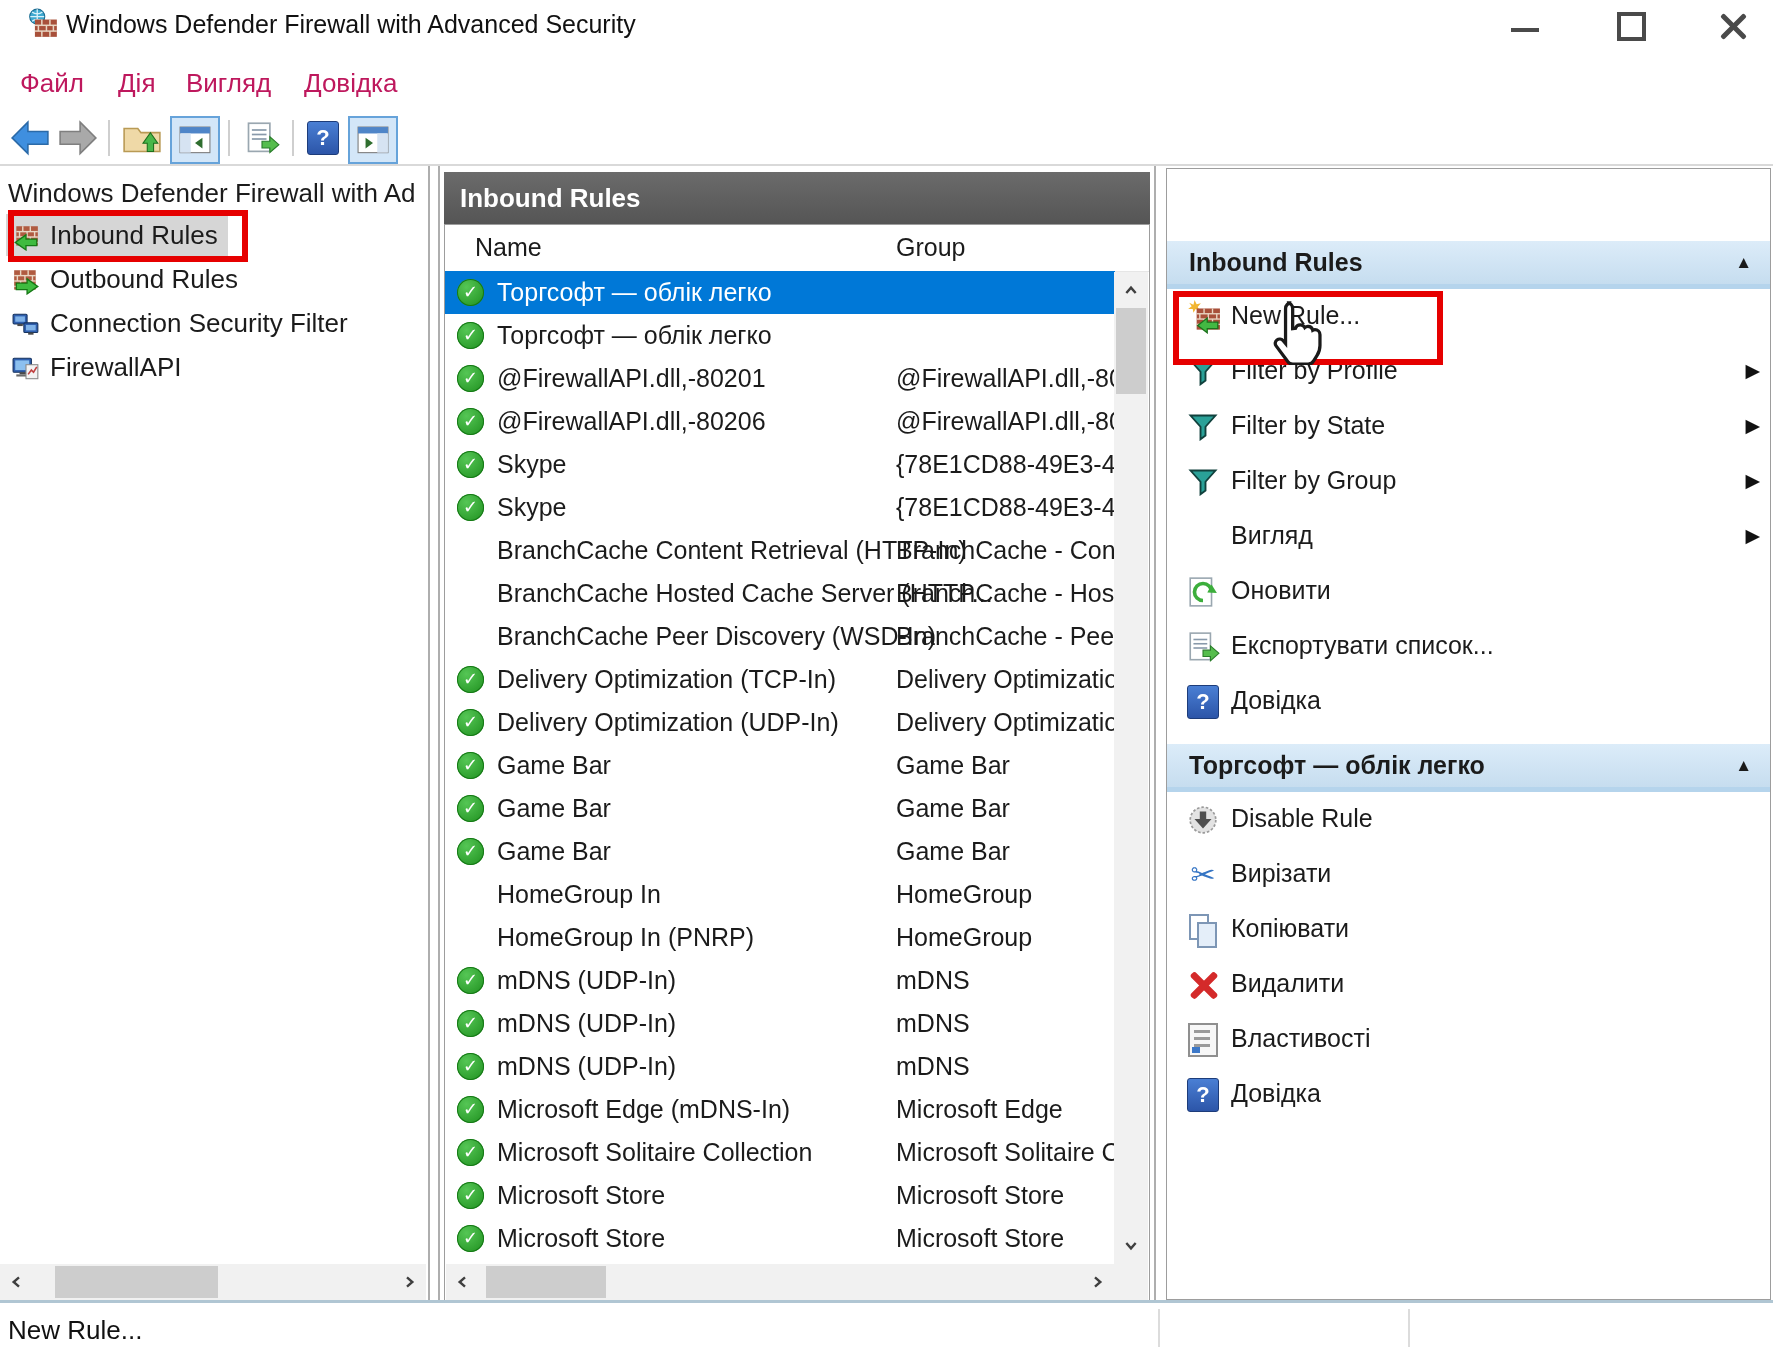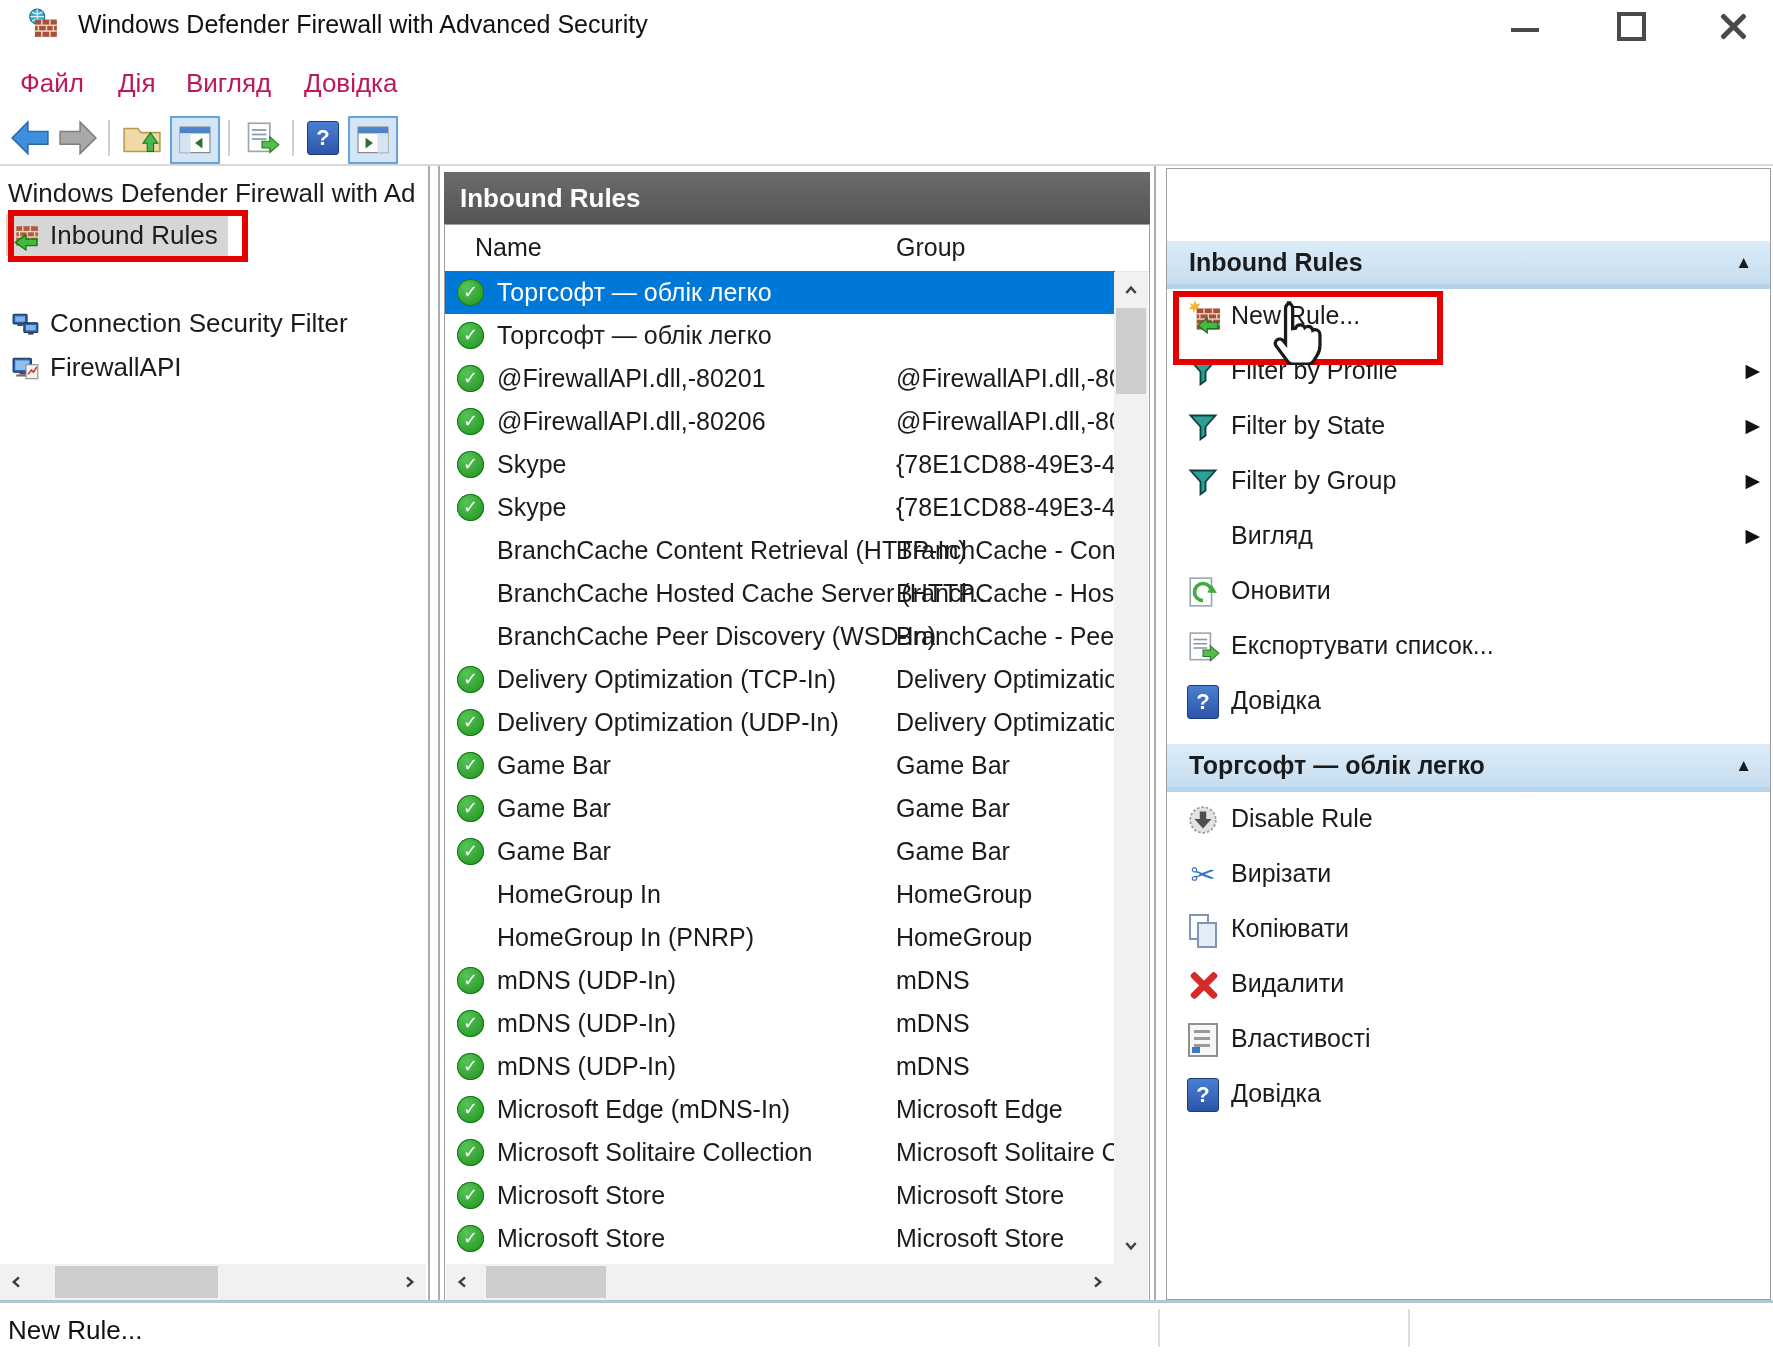--- a/index.html
+++ b/index.html
@@ -2,21 +2,21 @@
 <html><head>
 <meta charset="utf-8">
 <style>
   html,body{margin:0;padding:0;background:#fff;}
   #screen{position:relative;width:1773px;height:1362px;background:#fff;overflow:hidden;
           font-family:"Liberation Sans","DejaVu Sans",sans-serif;color:#1b1b1b;font-size:25px;}
 
   
   #titlebar{position:absolute;left:0;top:0;width:1773px;height:52px;background:#fff;}
   #app-icon{position:absolute;left:28px;top:8px;width:30px;height:30px;}
-  #title-text{position:absolute;left:66px;top:10px;font-size:25px;color:#111;margin-left:12px;}
+  #title-text{position:absolute;left:66px;top:10px;font-size:25px;color:#111;}
   .winbtn{position:absolute;top:4px;width:46px;height:44px;}
   #btn-min{left:1502px;} #btn-max{left:1608px;} #btn-close{left:1710px;}
   .minbar{display:block;width:28px;height:4px;background:#4a4a4a;margin:24px auto 0;}
   .maxbox{display:block;width:21px;height:21px;border:4px solid #4a4a4a;margin:8px auto 0;}
   .closeX{display:block;position:relative;width:30px;height:30px;margin:7px auto 0;}
   .closeX::before,.closeX::after{content:"";position:absolute;left:-1px;top:13px;width:33px;height:5px;background:#4a4a4a;border-radius:2px;}
   .closeX::before{transform:rotate(45deg);} .closeX::after{transform:rotate(-45deg);}
 
   
   #menubar{position:absolute;left:0;top:58px;width:1773px;height:52px;}
@@ -216,20 +216,41 @@
               <line x1="21" y1="8" x2="21" y2="13"></line>
             <line x1="10" y1="13" x2="10" y2="18"></line>
               <line x1="17" y1="13" x2="17" y2="18"></line>
           </g>
           <path d="M23 15 L13 15 L13 11 L3 18 L13 25 L13 21 L23 21 Z" fill="#3fbb3f" stroke="#157815" stroke-width="1.2"></path>
         </svg>
       </span>
       <span>Inbound Rules</span>
     </div>
 
+    <div class="titem" style="top:92px;">
+      <span class="ticon">
+        <svg viewBox="0 0 26 26" width="28" height="28">
+          <rect x="2" y="3" width="20" height="18" fill="#b05b41"></rect>
+          <g stroke="#e9d7c4" stroke-width="1.3">
+            <line x1="2" y1="8" x2="22" y2="8"></line>
+              <line x1="2" y1="13" x2="22" y2="13"></line>
+              <line x1="2" y1="18" x2="22" y2="18"></line>
+            <line x1="8" y1="3" x2="8" y2="8"></line>
+              <line x1="15" y1="3" x2="15" y2="8"></line>
+            <line x1="5" y1="8" x2="5" y2="13"></line>
+              <line x1="12" y1="8" x2="12" y2="13"></line>
+              <line x1="19" y1="8" x2="19" y2="13"></line>
+            <line x1="8" y1="13" x2="8" y2="18"></line>
+              <line x1="15" y1="13" x2="15" y2="18"></line>
+          </g>
+          <path d="M4 15 L14 15 L14 11 L24 18 L14 25 L14 21 L4 21 Z" fill="#3fbb3f" stroke="#157815" stroke-width="1.2"></path>
+        </svg>
+      </span>
+      <span>Outbound Rules</span>
+    </div>
 
     <div class="titem" style="top:136px;">
       <span class="ticon">
         <svg viewBox="0 0 26 26" width="28" height="28">
           <rect x="1" y="3" width="13" height="9" rx="1" fill="#2f5fae" stroke="#16335f"></rect>
           <rect x="3" y="5" width="9" height="5" fill="#7fb2e8"></rect>
           <rect x="5" y="12" width="5" height="2" fill="#4a4a4a"></rect>
           <rect x="11" y="11" width="13" height="9" rx="1" fill="#2f5fae" stroke="#16335f"></rect>
           <rect x="13" y="13" width="9" height="5" fill="#7fb2e8"></rect>
           <rect x="15" y="20" width="5" height="2" fill="#4a4a4a"></rect>

